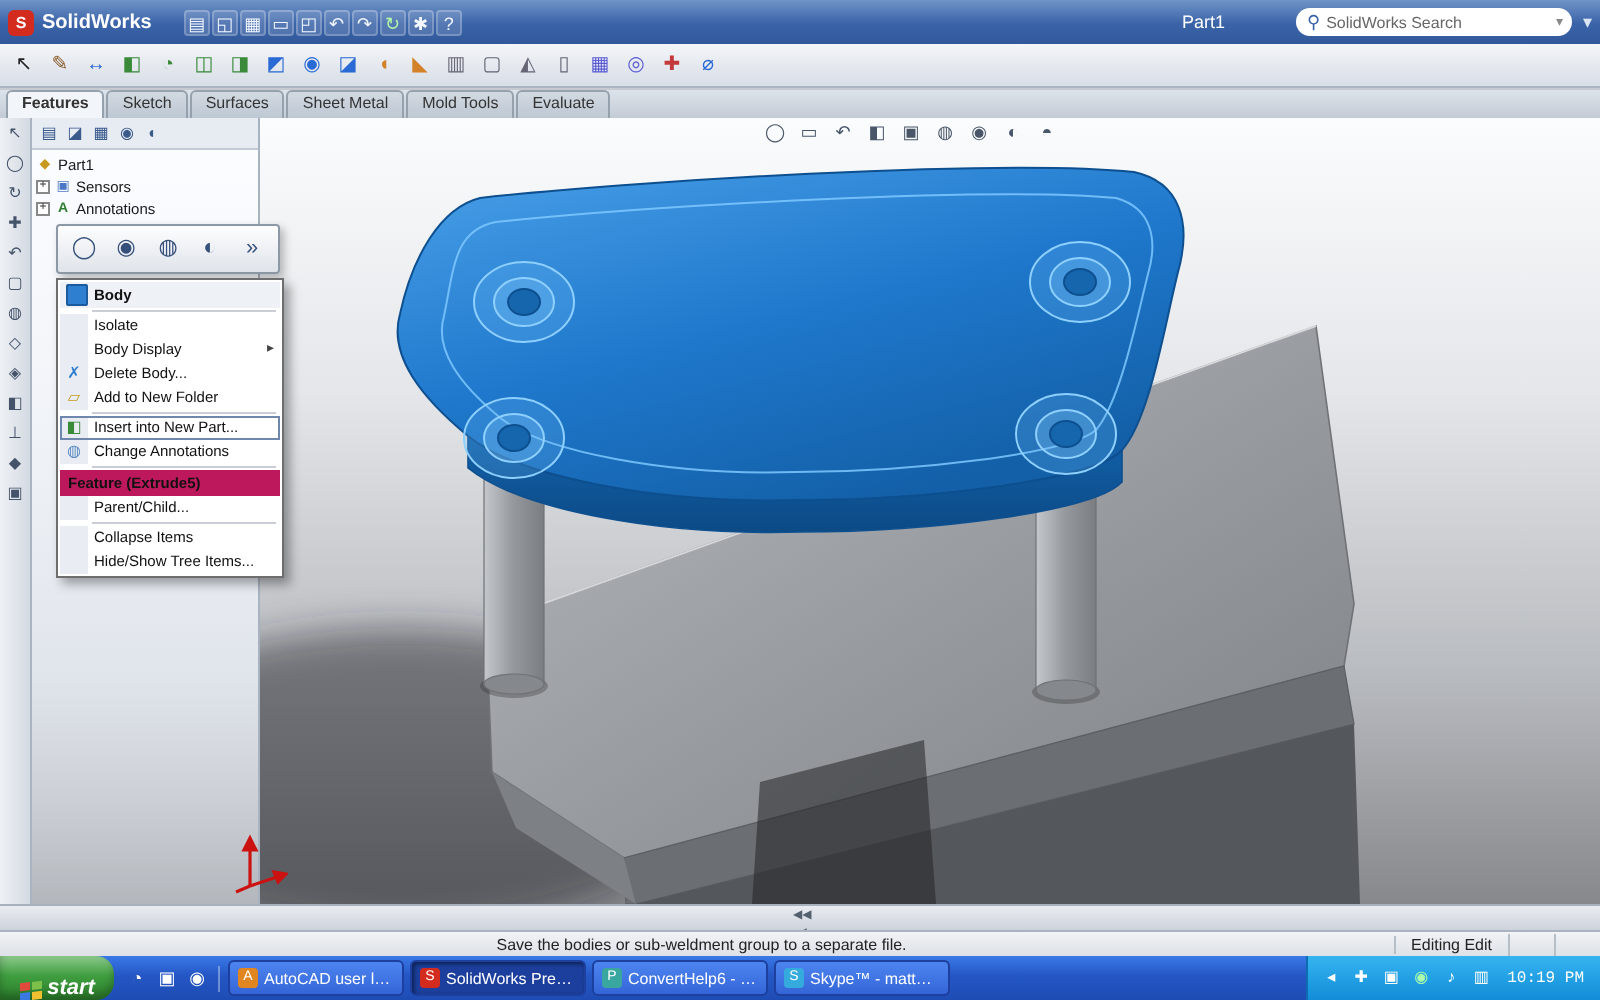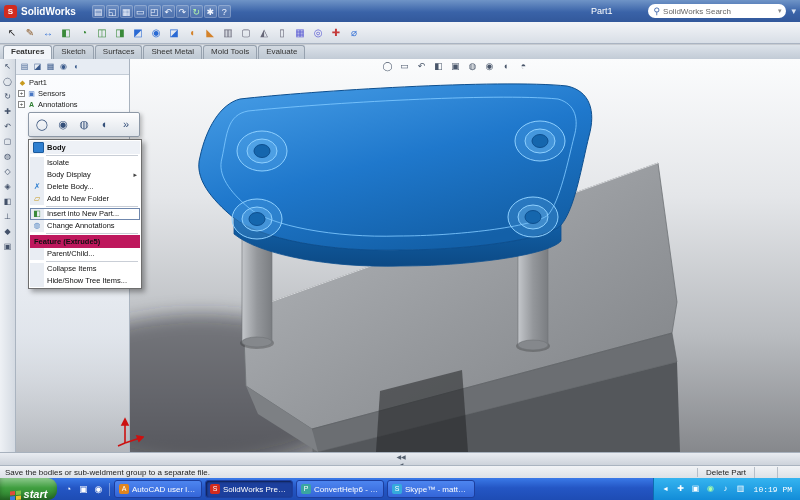--- a/index.html
+++ b/index.html
@@ -104,21 +104,21 @@
     display:flex;align-items:center;padding-left:2px;box-sizing:border-box;gap:1px;flex-direction:column;}
   .tabsbar .nav{font-size:6px;color:#55606e;width:9px;text-align:center;}
   .btab{font-size:8px;padding:0 8px;height:11px;line-height:11px;border:1px solid #96a1ae;border-bottom:none;
     background:#f7f9fb;font-weight:bold;color:#222;border-radius:2px 2px 0 0;}
   .btab.inactive{background:transparent;border-color:transparent;font-weight:normal;color:#333;}
 
   
   .statusbar{position:absolute;left:0;top:465px;width:800px;height:13px;
     background:linear-gradient(#f1f3f6,#dde1e7);border-top:1px solid #aab4c0;
     display:flex;align-items:center;font-size:8px;color:#222;box-sizing:border-box;}
-  .status-msg{padding-left:5px;flex:1;white-space:nowrap;overflow:hidden;}
+  .status-msg{padding-left:5px;flex:1;white-space:nowrap;overflow:hidden;text-align:center;}
   .status-mode{padding:0 8px;border-left:1px solid #b6bec8;}
   .status-cell{width:22px;height:11px;border-left:1px solid #b6bec8;}
 
   
   .taskbar{position:absolute;left:0;top:478px;width:800px;height:22px;
     background:linear-gradient(#3a79e8,#2456c4 45%,#1e4cb4);display:flex;align-items:center;box-sizing:border-box;}
   .start-btn{height:22px;width:57px;background:linear-gradient(#8cc98c,#3f9e3f 45%,#2c7e2c);
     border-radius:0 9px 9px 0;display:flex;align-items:flex-end;justify-content:center;gap:3px;
     color:#fff;font-size:11px;font-weight:bold;font-style:italic;box-shadow:inset 0 -3px 5px rgba(0,0,0,.25);}
   .winflag{display:grid;grid-template-columns:5px 5px;grid-template-rows:4px 4px;gap:1px;transform:skewY(-6deg);}
@@ -405,21 +405,21 @@
   <div class="tabsbar">
     <span class="nav">◀◀</span>
     <span class="nav">◀</span>
     <span class="nav">▶</span>
     <span class="btab">Model</span>
     <span class="btab inactive">Motion Study 1</span>
   </div>
 
   <div class="statusbar">
     <span class="status-msg">Save the bodies or sub-weldment group to a separate file.</span>
-    <span class="status-mode">Delete Part</span>
+    <span class="status-mode">Editing Edit</span>
     <span class="status-cell"></span>
     <span class="status-cell"></span>
   </div>
 
   <div class="taskbar">
     <div class="start-btn">
       <span class="winflag">
         <i style="background:#e04a3a"></i>
           <i style="background:#7ec14a"></i>
           <i style="background:#3a7ae0"></i>

